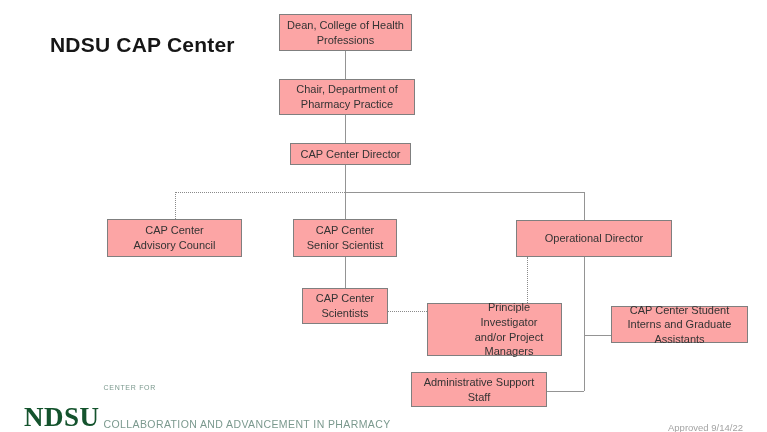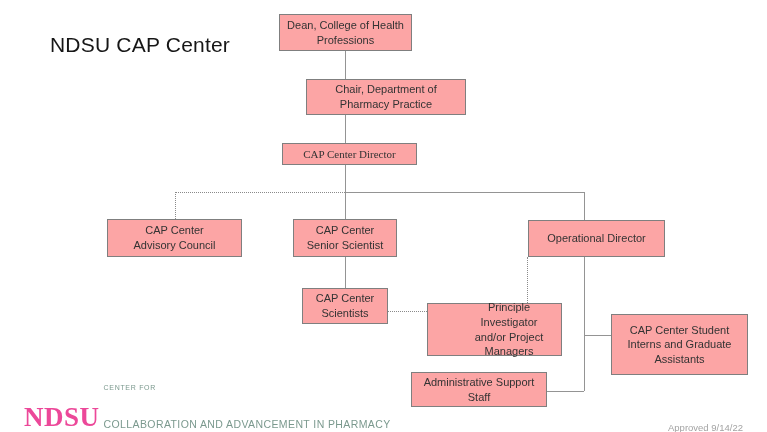--- a/index.html
+++ b/index.html
@@ -12,49 +12,49 @@
     width: 767px;
     height: 432px;
     background: #ffffff;
     overflow: hidden;
   }
   .slide-title {
     position: absolute;
     left: 50px;
     top: 33px;
     font-size: 21px;
-    font-weight: 400;
+    font-weight: 700;
     color: #161616;
     letter-spacing: 0.2px;
     margin: 0;
   }
   .org-box {
     position: absolute;
     box-sizing: border-box;
     background: #fca5a5;
     border: 1px solid #7f7f7f;
     color: #333333;
     font-size: 11px;
     line-height: 1.32;
     display: flex;
     align-items: center;
     justify-content: center;
     text-align: center;
     white-space: pre-line;
     padding: 1px 2px;
   }
   .box-dean        { left: 279px; top: 14px;  width: 133px; height: 37px; }
-  .box-chair       { left: 279px; top: 79px;  width: 160px; height: 36px; margin-left: 27px; }
-  .box-director    { left: 282px; top: 143px; width: 135px; height: 22px; font-family: Liberation Serif, serif; }
+  .box-chair       { left: 279px; top: 79px;  width: 136px; height: 36px; }
+  .box-director    { left: 290px; top: 143px; width: 121px; height: 22px; }
   .box-advisory    { left: 107px; top: 219px; width: 135px; height: 38px; }
   .box-senior      { left: 293px; top: 219px; width: 104px; height: 38px; }
-  .box-operational { left: 516px; top: 220px; width: 137px; height: 37px; margin-left: 12px; }
+  .box-operational { left: 516px; top: 220px; width: 156px; height: 37px; }
   .box-scientists  { left: 302px; top: 288px; width: 86px;  height: 36px; }
   .box-pi          { left: 427px; top: 303px; width: 135px; height: 53px; padding-left: 31px; }
-  .box-students    { left: 611px; top: 314px; width: 137px; height: 61px; }
+  .box-students    { left: 611px; top: 306px; width: 137px; height: 37px; }
   .box-admin       { left: 411px; top: 372px; width: 136px; height: 35px; }
 
   .line { position: absolute; }
   .v-solid { border-left: 1px solid #949494; width: 0; }
   .h-solid { border-top: 1px solid #949494; height: 0; }
   .v-dot   { border-left: 1px dotted #8a8a8a; width: 0; }
   .h-dot   { border-top: 1px dotted #8a8a8a; height: 0; }
 
   .footer-logo {
     position: absolute;
@@ -132,21 +132,21 @@
   <div class="org-box box-pi">Principle Investigator
 and/or Project
 Managers</div>
   <div class="org-box box-students">CAP Center Student
 Interns and Graduate
 Assistants</div>
   <div class="org-box box-admin">Administrative Support
 Staff</div>
 
   <div class="footer-logo">
-    <span class="logo-acronym" style="color: #ec4899;">NDSU</span>
+    <span class="logo-acronym" style="color: #14532d;">NDSU</span>
     <span class="logo-textblock">
       <div class="logo-top" style="color: rgb(123, 153, 142);">CENTER FOR</div>
       <div class="logo-bottom" style="color: rgb(123, 153, 142);">COLLABORATION AND ADVANCEMENT IN PHARMACY</div>
     </span>
   </div>
 
   <div class="approved">Approved 9/14/22</div>
 
 </div>
 

